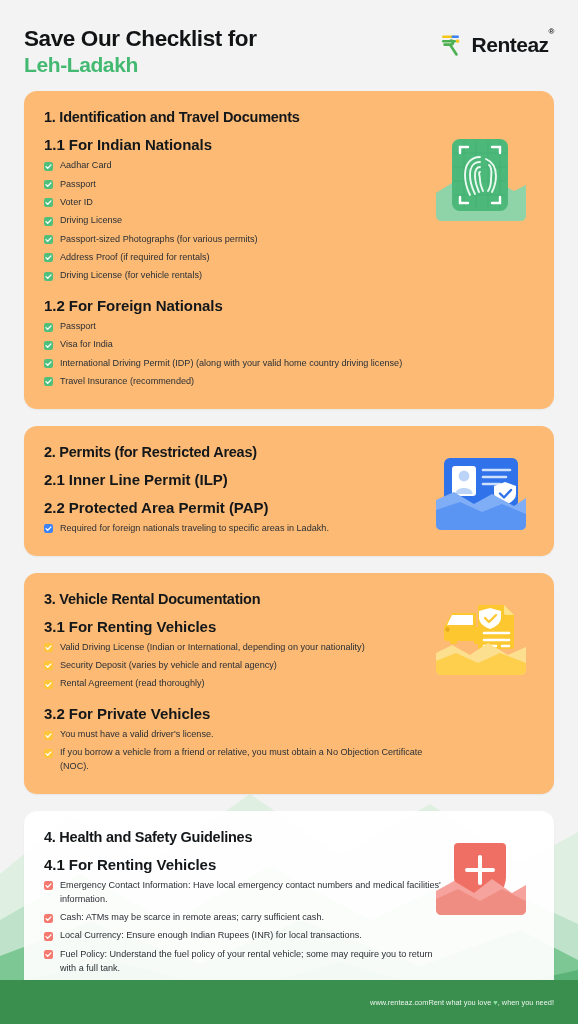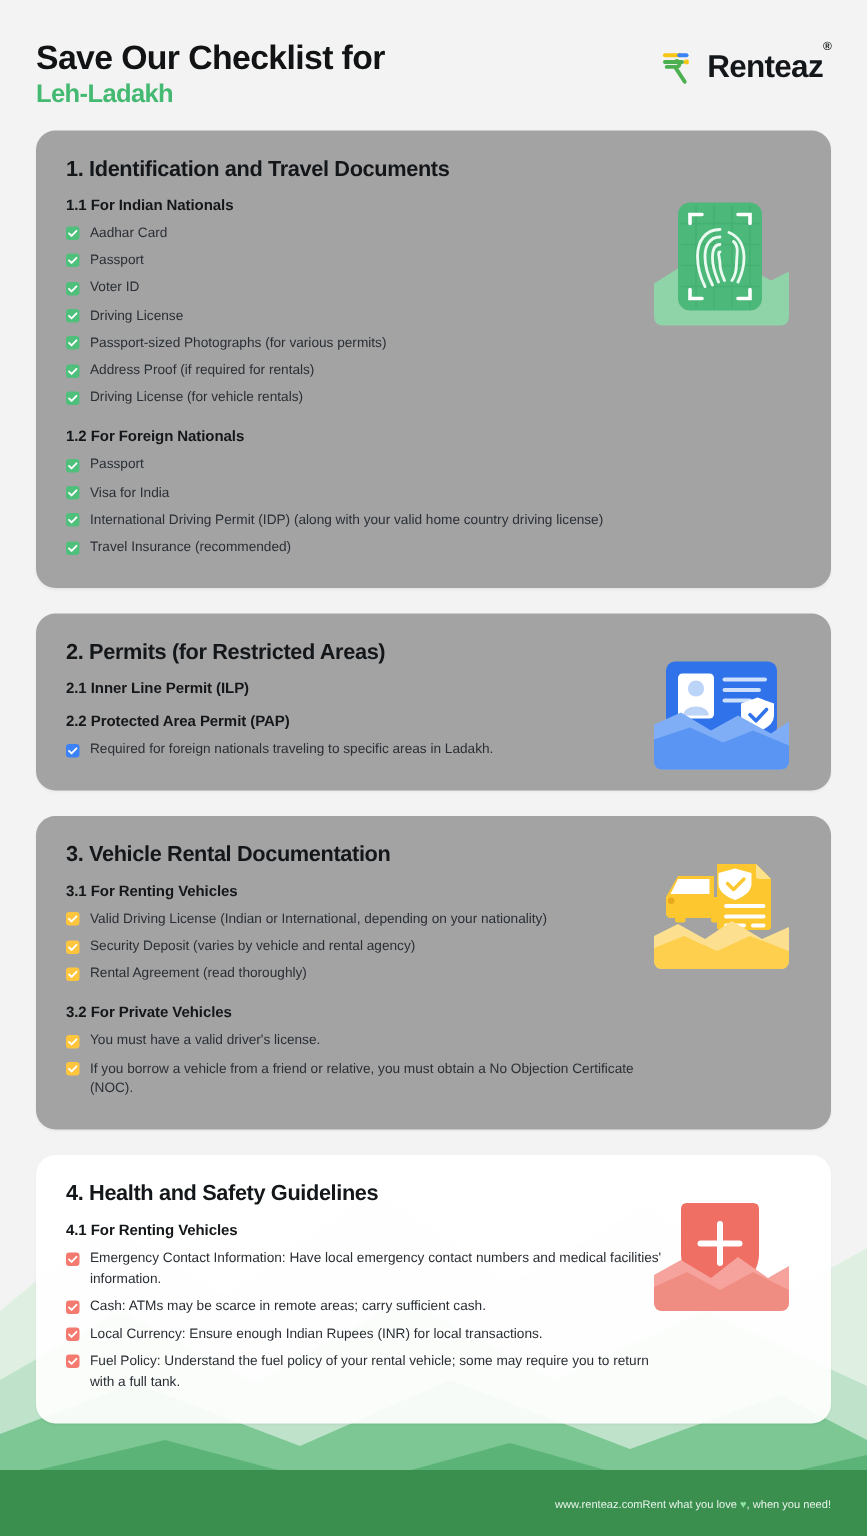--- a/index.html
+++ b/index.html
@@ -21,43 +21,43 @@
   .header{
     position:relative; z-index:2;
     padding:26px 24px 14px 24px;
     display:flex; align-items:flex-start; justify-content:space-between;
   }
   .title-block{ line-height:1.18; }
   .title-line1{
     font-size:22.5px; font-weight:700; color:#111315; letter-spacing:-0.4px;
   }
   .title-line2{
-    font-size:17px; font-weight:700; color:#43b971; letter-spacing:-0.4px;
+    font-size:21px; font-weight:700; color:#43b971; letter-spacing:-0.4px;
   }
   .brand{ display:flex; align-items:center; gap:7px; padding-top:6px; }
   .brand-name{
     font-size:21px; font-weight:700; color:#14171a; letter-spacing:-0.5px;
     position:relative;
   }
   .brand-name sup{ font-size:8px; font-weight:700; top:-10px; position:relative; }
 
   
   .cards{ position:relative; z-index:2; padding:0 24px; }
   .card{
-    background:#a3a3a3; border-radius:13px; padding:18px 20px 20px 20px;
+    background:#fdba74; border-radius:13px; padding:18px 20px 20px 20px;
     margin-bottom:17px; position:relative; overflow:hidden;
     box-shadow:0 1px 2px rgba(16,24,40,.05);
   }
   .card.translucent{ background:rgba(255,255,255,.93); }
   .sec-title{
     font-size:14.5px; font-weight:700; color:#14171a; letter-spacing:-0.25px;
     margin-bottom:11px;
   }
   .sub-title{
-    font-size:10px; font-weight:700; color:#14171a; margin:0 0 6px 0;
+    font-size:15px; font-weight:700; color:#14171a; margin:0 0 6px 0;
     letter-spacing:-0.05px;
   }
   .sub-title.spaced{ margin-top:14px; }
   .sub-title.spaced2{ margin-top:11px; }
 
   ul.checklist{ list-style:none; }
   ul.checklist li{
     display:flex; align-items:flex-start; gap:7px;
     font-size:9.1px; color:#2a2f35; line-height:1.52;
     margin-bottom:4.5px; max-width:400px;

